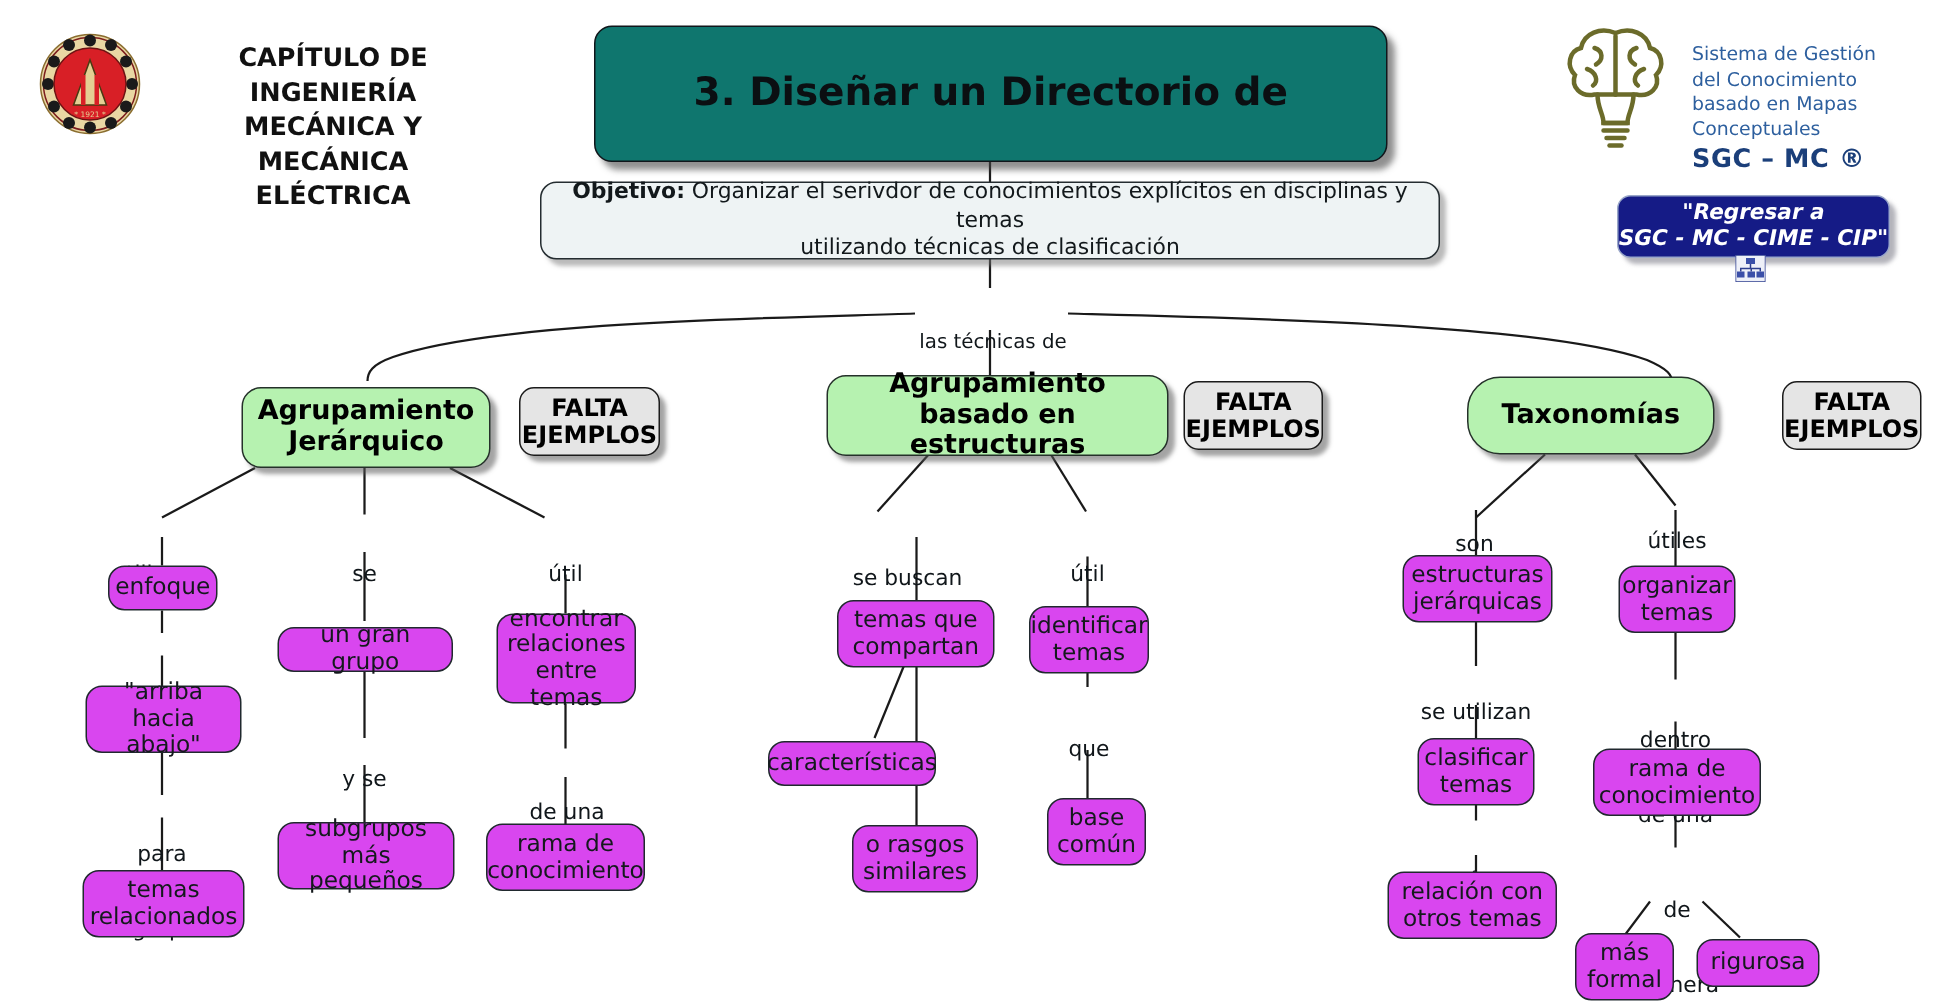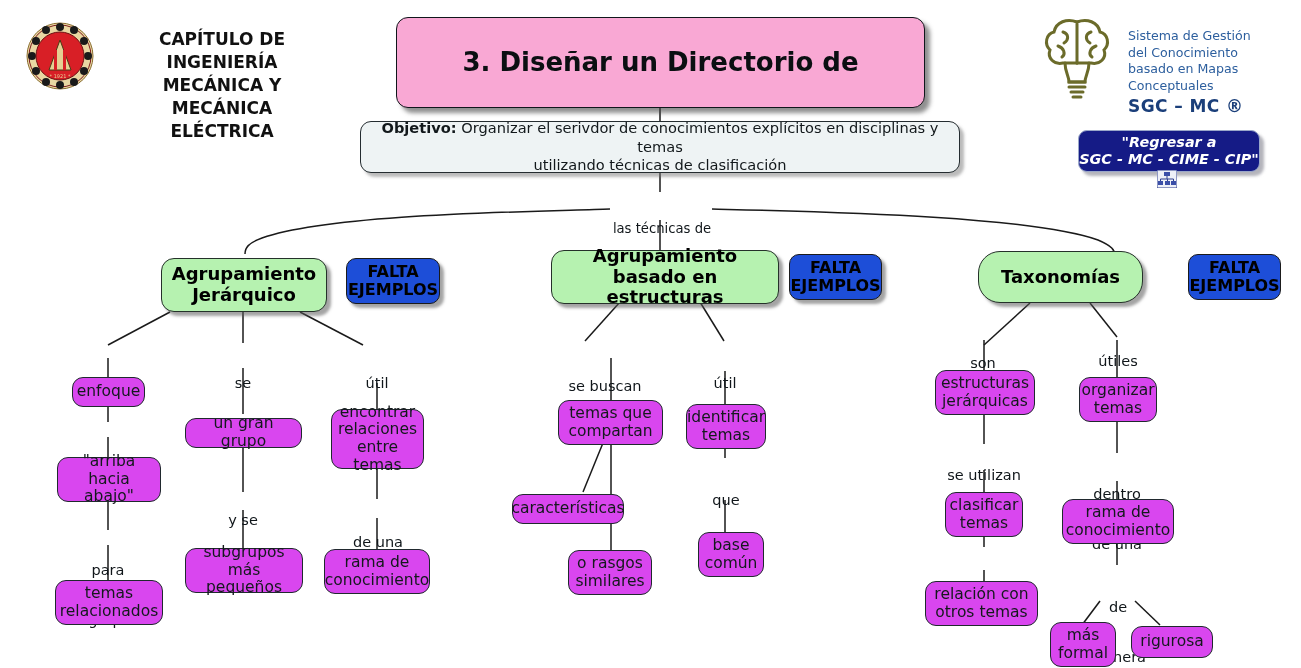--- a/index.html
+++ b/index.html
@@ -13,27 +13,27 @@
   
   .sub{background:#d946ef;border:1.6px solid #20292e;border-radius:11px;
        font-size:15.5px;color:#14191c;padding:3px 8px;}
 
   
   .green{background:#b6f2b0;border:1.6px solid #25312a;border-radius:13px;
          font-weight:bold;font-size:18px;color:#000;
          box-shadow:4px 4px 3px rgba(90,90,90,.55);padding:4px 8px;}
 
   
-  .yellow{background:#1d4ed8;border:1.8px solid #1b1b1b;border-radius:10px;
+  .yellow{background:#e5e5e5;border:1.8px solid #1b1b1b;border-radius:10px;
           font-weight:bold;font-size:16px;color:#000;
           box-shadow:4px 4px 3px rgba(90,90,90,.55);padding:3px 6px;}
   .yellow.noshadow{box-shadow:none;}
 
   
-  .title{background:#f9a8d4;border:1.8px solid #10161b;border-radius:12px;
+  .title{background:#0f766e;border:1.8px solid #10161b;border-radius:12px;
          font-weight:bold;font-size:26px;color:#0b0f12;
          box-shadow:5px 5px 4px rgba(70,70,70,.6);padding:4px 10px;}
 
   
   .objetivo{background:#eef3f4;border:1.4px solid #242c30;border-radius:11px;
             font-size:14.6px;color:#12181b;box-shadow:4px 4px 3px rgba(120,120,120,.5);
             padding:4px 14px;line-height:1.3;}
   .objetivo b{font-weight:bold;}
 
   

